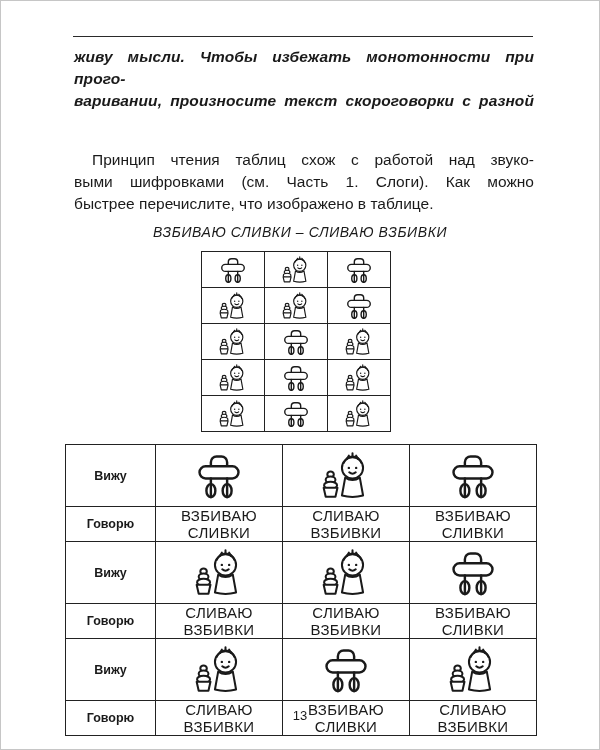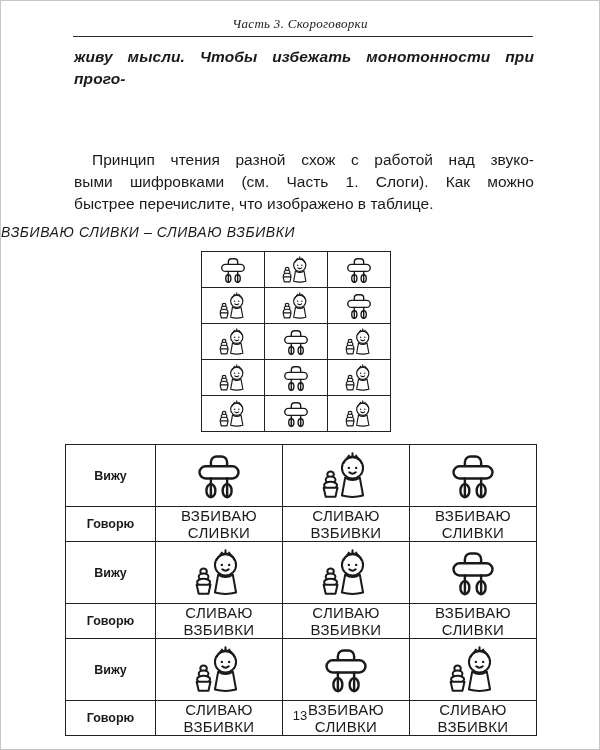--- a/index.html
+++ b/index.html
@@ -24,21 +24,21 @@
   .para .line.indent { text-indent:18px; }
   .para.intro { top:45px; font-weight:bold; letter-spacing:0.1px;font-style:italic; }
   .para.body2 { top:148px; }
 
   .section-heading {
     position:absolute; top:124px; left:0; right:0; text-align:center;
     font-size:15.5px; font-weight:bold;
   }
 
   .exercise-title {
-    position:absolute; top:223px; left:0; right:0; 
+    position:absolute; top:223px; left:0; right:0; text-align:center;
     font-style:italic; font-size:14px; letter-spacing:0.6px;
   }
 
   table { border-collapse:collapse; }
   td { border:1.5px solid #222; text-align:center; vertical-align:middle; background:#fff; }
 
   .picture-grid { position:absolute; top:250px; left:200px; }
   .picture-grid td { width:63px; height:36px; }
   .picture-grid svg { width:30px; height:30px; display:block; margin:2px auto; }
 
@@ -49,30 +49,30 @@
   .answer-table .say-row td { height:17px; }
   .answer-table .answer-cell { font-size:15px; letter-spacing:0.3px; width:127px; }
 
   .page-number { position:absolute; bottom:26px; left:0; right:0; text-align:center; font-size:13px; }
 </style>
 </head>
 <body>
 
 <div class="page">
 
-  <div class="running-head">Часть 3. Скороговорки</div>
   <div class="head-rule"></div>
 
   <p class="para intro">
     <span class="line j">живу мысли. Чтобы избежать монотонности при прого-</span>
+    <span class="line j">варивании, произносите текст скороговорки с разной</span>
   </p>
 
 
   <p class="para body2">
-    <span class="line j indent">Принцип чтения разной схож с работой над звуко-</span>
+    <span class="line j indent">Принцип чтения таблиц схож с работой над звуко-</span>
     <span class="line j">выми шифровками (см. Часть 1. Слоги). Как можно</span>
     <span class="line">быстрее перечислите, что изображено в таблице.</span>
   </p>
 
   <div class="exercise-title">ВЗБИВАЮ СЛИВКИ – СЛИВАЮ ВЗБИВКИ</div>
 
   <table class="picture-grid">
     <tbody>
         <tr>
           <td>

